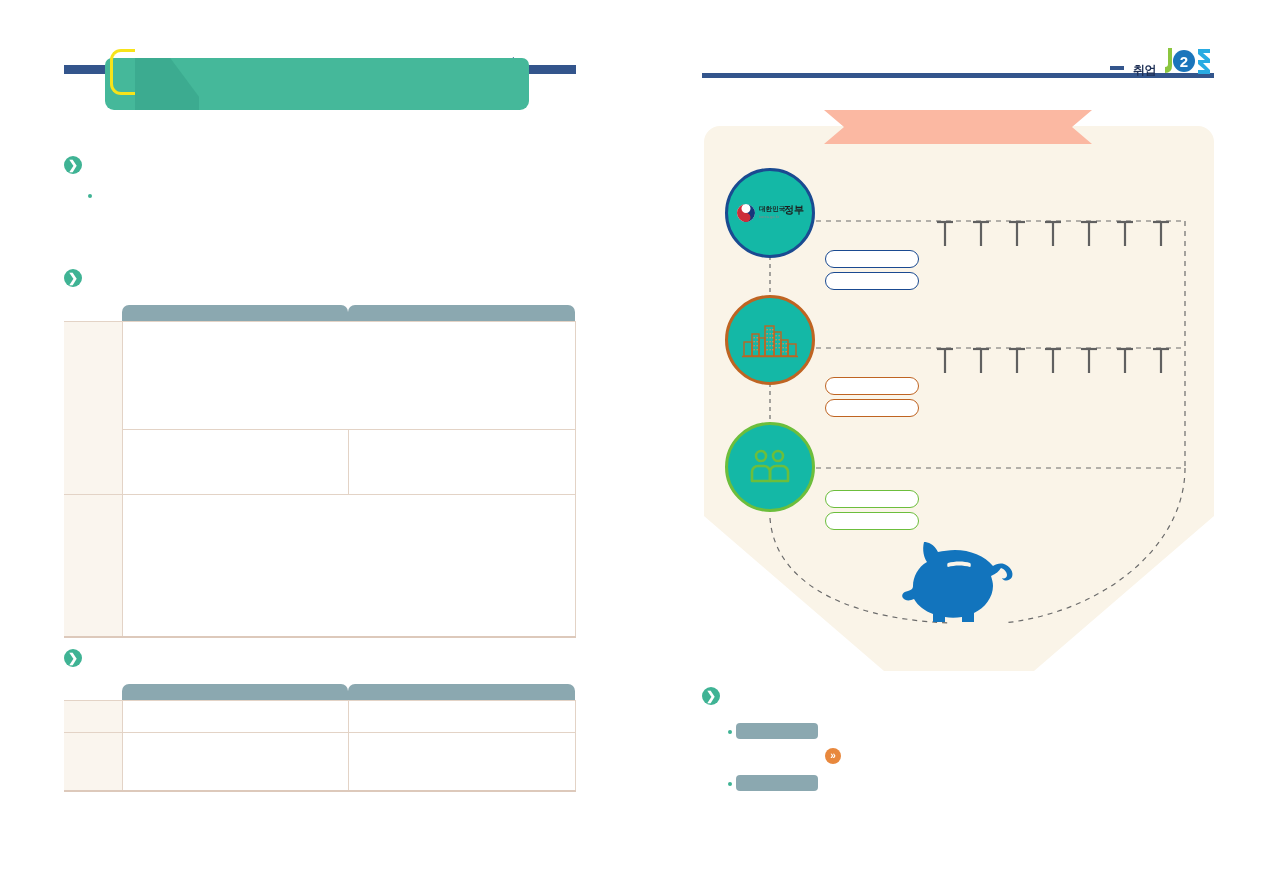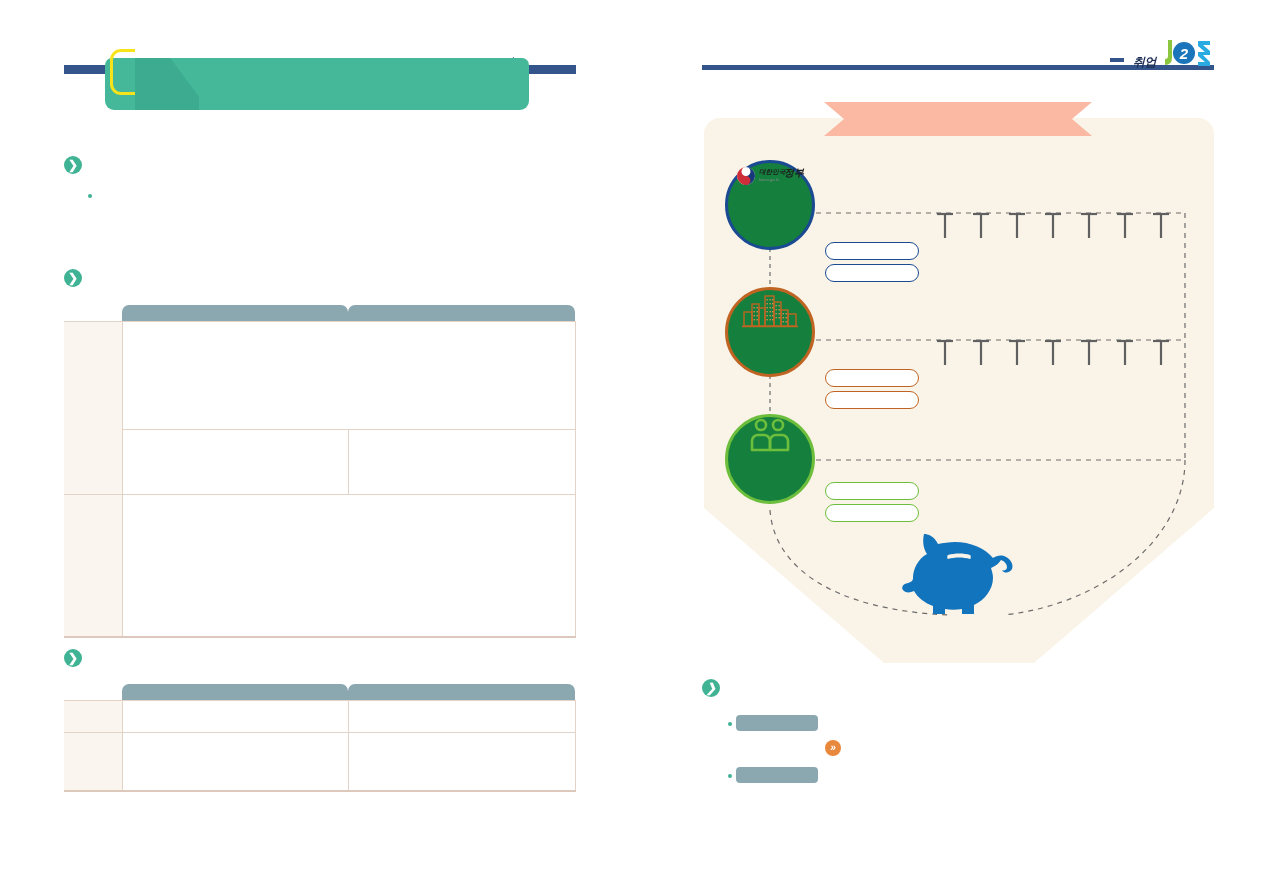--- a/index.html
+++ b/index.html
@@ -51,37 +51,37 @@
      color:#3a3a3a;vertical-align:top;text-align:left;font-weight:normal;background:#fff;}
   .tbl th{background:#8ba8b0;color:#ffffff;border:none;font-weight:bold;text-align:center;font-size:12px;}
   .tbl th.h1{border-radius:7px 7px 0 0;}
   .tbl th.h2{border-radius:7px 7px 0 0;}
   .tbl td.rowhead{background:#faf5ee;text-align:center;vertical-align:middle;
      font-weight:bold;color:#4a3b30;border-left:none;}
   .tbl .spacer{border:none;background:transparent;padding:0;}
   .tbl tr.lastrow td{border-bottom:2px solid #ddc9bb;}
 
   
-  .right-col{position:absolute;left:640px;top:0;width:636px;height:738px;font-style:italic;}
+  .right-col{position:absolute;left:640px;top:8px;width:636px;height:738px;}
   .rule{position:absolute;left:62px;top:65px;width:512px;height:5px;background:#33558c;}
 
   
   .logo{position:absolute;right:64px;top:38px;display:flex;align-items:flex-end;gap:4px;}
   .logo .ko{display:flex;flex-direction:column;align-items:center;line-height:1;}
   .logo .ko .tiny{font-size:3.6px;color:#4a4a4a;letter-spacing:.2px;}
   .logo .ko .big{font-size:12px;font-weight:bold;color:#1d2f55;letter-spacing:-.5px;}
   .logo svg{display:block;}
   .logo-dash{position:absolute;right:152px;top:58px;width:14px;height:4px;background:#33558c;}
   .shield-rounded{position:absolute;left:64px;top:118px;width:510px;height:545px;}
   .ribbon2-txt{position:absolute;left:184px;top:-12px;width:264px;height:28px;
      display:flex;align-items:center;justify-content:center;
      font-size:12.5px;font-weight:bold;color:#b3472a;}
 
-  .node{position:absolute;width:90px;height:90px;border-radius:50%;background:#15803d;
-     display:flex;justify-content:center;box-sizing:border-box;}
+  .node{position:absolute;width:90px;height:90px;border-radius:50%;background:#14b8a6;
+     display:flex;align-items:center;justify-content:center;box-sizing:border-box;}
   .node.n1{border:3px solid #1a4a91;}
   .node.n2{border:3px solid #bf6422;}
   .node.n3{border:3px solid #6cbe3c;}
 
   .pill{position:absolute;width:94px;height:18px;border-radius:9px;background:#fff;box-sizing:border-box;
      display:flex;align-items:center;justify-content:center;font-size:9px;font-weight:bold;}
   .pill.b{border:1.6px solid #1a4a91;color:#1a4a91;}
   .pill.o{border:1.6px solid #bf6422;color:#bf6422;}
   .pill.g{border:1.6px solid #6cbe3c;color:#4e9a27;}
 

